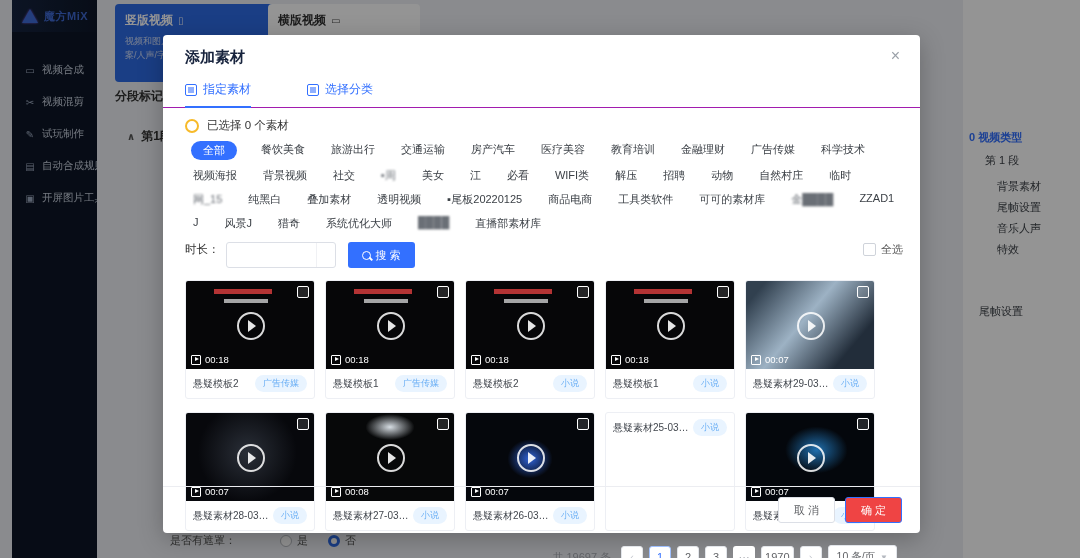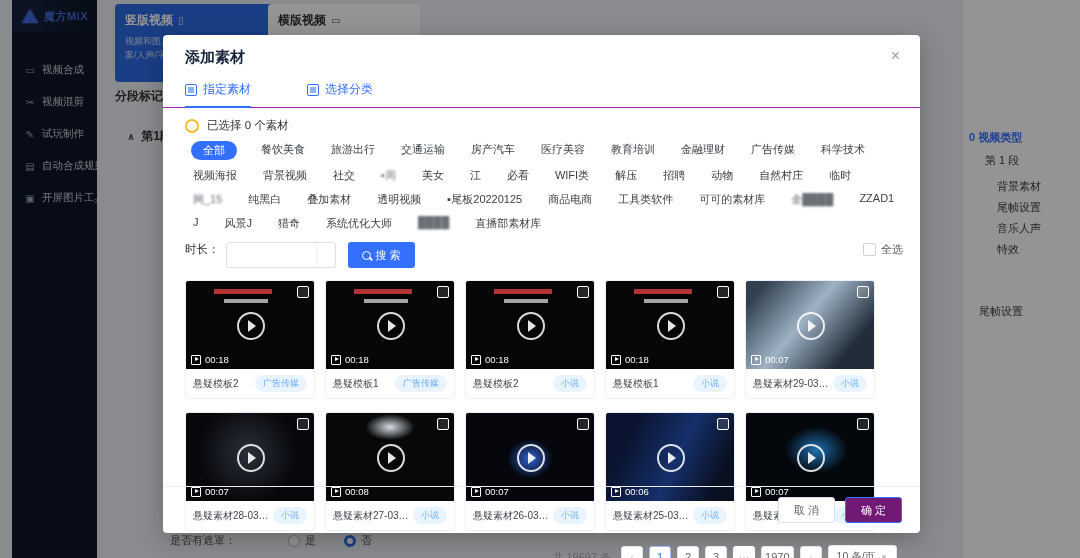--- a/index.html
+++ b/index.html
@@ -23,21 +23,21 @@
   .bg-main{position:absolute;left:97px;top:0;right:117px;bottom:0;background:#eef0f4;z-index:1;}
   .mode-card{position:absolute;border-radius:4px;padding:8px 10px;}
   .mode-card.blue{left:18px;top:4px;width:142px;height:62px;background:#2e6be6;color:#fff;}
   .mode-card.white{left:171px;top:4px;width:132px;height:62px;background:#ffffff;color:#333;}
   .mode-title{font-size:12px;font-weight:bold;display:flex;align-items:center;gap:5px;}
   .mode-shape{font-size:10px;opacity:.85;}
   .mode-desc{font-size:9px;opacity:.75;margin-top:6px;line-height:1.5;filter:blur(.6px);}
   .section-label{position:absolute;left:18px;top:88px;font-size:12px;font-weight:bold;color:#333;}
   .segment-row{position:absolute;left:30px;top:128px;font-size:12px;font-weight:bold;color:#333;}
   .caret{font-size:10px;margin-right:6px;color:#555;}
-  .mask-row{position:absolute;left:73px;top:533px;font-size:11px;color:#555;display:flex;align-items:center;gap:24px;}
+  .mask-row{position:absolute;left:73px;top:533px;font-size:11px;color:#555;display:flex;align-items:center;gap:16px;}
   .radio{width:10px;height:10px;border-radius:50%;border:1px solid #b5b8bf;background:#fff;display:inline-block;}
   .radio.sel{border:3px solid #2e6be6;width:6px;height:6px;}
   .radio-group{display:flex;align-items:center;gap:5px;margin-left:28px;}
 
   
   .right-panel{position:absolute;right:0;top:0;width:117px;height:558px;background:#fff;z-index:1;
                font-size:11px;color:#3a3f45;}
   .rp-type{position:absolute;left:6px;top:130px;color:#3370ff;font-weight:bold;}
   .rp-seg{position:absolute;left:22px;top:153px;}
   .rp-items{position:absolute;left:34px;top:176px;line-height:21px;}
@@ -114,21 +114,21 @@
   .pg-nav{color:#c0c4cc;}
   .pg-size{height:22px;border:1px solid #e2e5ea;border-radius:3px;font-size:10.5px;color:#606266;
            display:flex;align-items:center;gap:5px;padding:0 8px;background:#fff;cursor:pointer;}
   .pg-size .arrow{font-size:8px;color:#b6bac1;}
 
   
   .m-foot{position:absolute;left:0;right:0;bottom:0;height:46px;border-top:1px solid #ecedf1;
           display:flex;align-items:center;justify-content:flex-end;gap:10px;padding-right:18px;}
   .btn{height:26px;padding:12px 15px;border-radius:3px;font-size:11px;cursor:pointer;display:flex;align-items:center;}
   .btn-plain{background:#fff;border:1px solid #dcdfe6;color:#606266;}
-  .btn-primary{background:#701a75;border:1px solid #3370ff;color:#fff;}
+  .btn-primary{background:#ef4444;border:1px solid #3370ff;color:#fff;}
 </style>
 </head>
 <body>
 
 <div class="stage">
 
   <div class="sidebar">
     <div class="logo-row">
       <span class="logo-tri"></span>
       <span class="logo-text">魔方MiX</span>
@@ -400,28 +400,20 @@
         <span class="dur-text">00:07</span>
       </span>
     </div>
     <div class="card-meta">
       <span class="card-name">悬疑素材26-0315</span>
       <span class="card-tag">小说</span>
     </div>
   </div>
 
   <div class="vcard">
-    <div class="thumb v-dark-blue">
-      <span class="play"></span>
-      <span class="thumb-check"></span>
-      <span class="dur">
-        <span class="dur-ic"></span>
-        <span class="dur-text">00:06</span>
-      </span>
-    </div>
     <div class="card-meta">
       <span class="card-name">悬疑素材25-0315</span>
       <span class="card-tag">小说</span>
     </div>
   </div>
 
   <div class="vcard">
     <div class="thumb v-teal">
       <span class="play"></span>
       <span class="thumb-check"></span>

